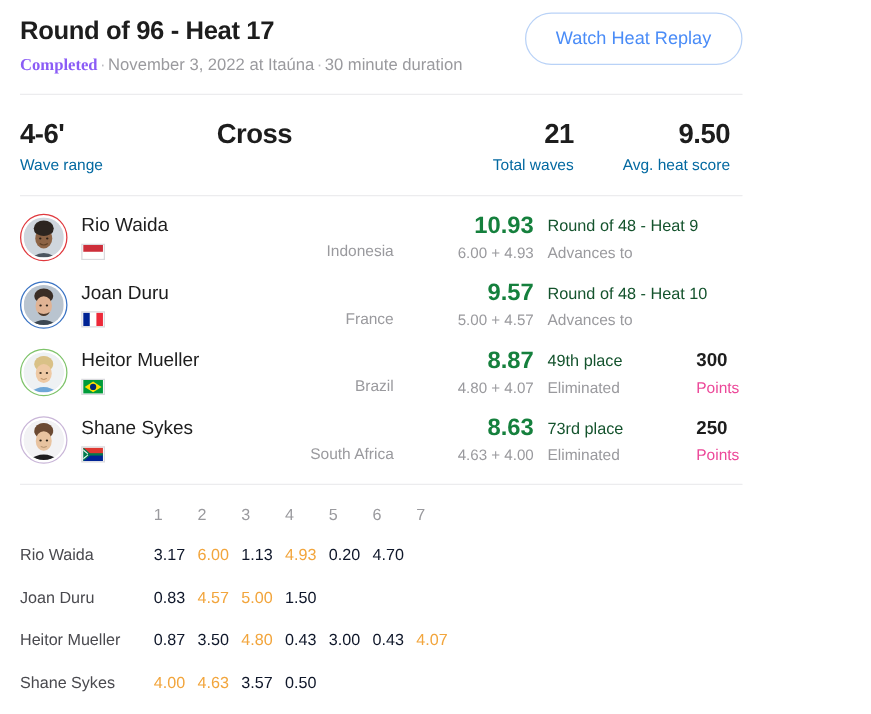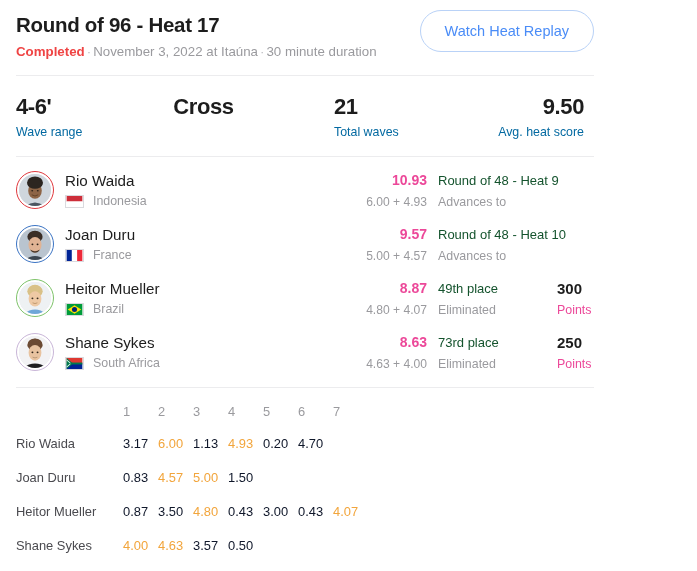--- a/index.html
+++ b/index.html
@@ -29,21 +29,21 @@
     color: #1d1d1d;
     line-height: 26px;
   }
   .heat-sub {
     margin-top: 5px;
     font-size: 13.3px;
     color: #9a9a9e;
     line-height: 18px;
     white-space: nowrap;
   }
-  .heat-sub .status { color: #ef4444; font-weight: bold; }
+  .heat-sub .status { color: #8b5cf6; font-weight: bold; font-family: Liberation Serif, serif; }
   .heat-sub .dot { color: #bdbdc2; padding: 0 2px; }
 
   .replay-btn {
     border: 1px solid #b9d2f7;
     border-radius: 22px;
     color: #4a8cf7;
     background: #ffffff;
     font-size: 14.5px;
     font-family: "Liberation Sans", sans-serif;
     padding: 12px 24px;
@@ -55,21 +55,21 @@
   .divider { height: 1px; background: #ececee; margin: 0 16px; }
 
   
   .stats {
     display: flex;
     padding: 18px 26px 16px 16px;
   }
   .stat { flex: 1; }
   .stat.c0 { text-align: left; }
   .stat.c1 { text-align: center; padding-right: 40px; }
-  .stat.c2 { text-align: left; padding-left: 28px; }
+  .stat.c2 { text-align: right; padding-left: 28px; }
   .stat.c3 { text-align: right; }
   .stat-value {
     font-size: 22px;
     font-weight: bold;
     color: #1d1d1d;
     letter-spacing: -0.4px;
     line-height: 26px;
   }
   .stat-label {
     margin-top: 4px;
@@ -106,20 +106,21 @@
   .surfer-id { margin-left: 11px; flex: 0 0 auto; width: 250px; }
   .surfer-name {
     font-size: 15.2px;
     color: #1d1d1d;
     line-height: 19px;
   }
   .surfer-country {
     display: flex;
     align-items: center;
     margin-top: 4px;
+    justify-content: space-between;
   }
   .flag {
     width: 19px; height: 13px;
     border: 0.5px solid #dadade;
     flex: 0 0 auto;
     overflow: hidden;
     position: relative;
   }
   .flag svg { display: block; width: 100%; height: 100%; }
   .country-name {
@@ -128,23 +129,23 @@
     color: #9a9a9e;
     line-height: 15px;
   }
 
   .score-col {
     width: 112px;
     text-align: right;
     flex: 0 0 auto;
   }
   .score-total {
-    font-size: 14px;
+    font-size: 19px;
     font-weight: bold;
-    color: #ec4899;
+    color: #15803d;
     line-height: 19px;
     text-align: right;
   }
   .score-parts {
     margin-top: 5px;
     font-size: 12.1px;
     color: #9a9a9e;
     line-height: 15px;
   }
 

